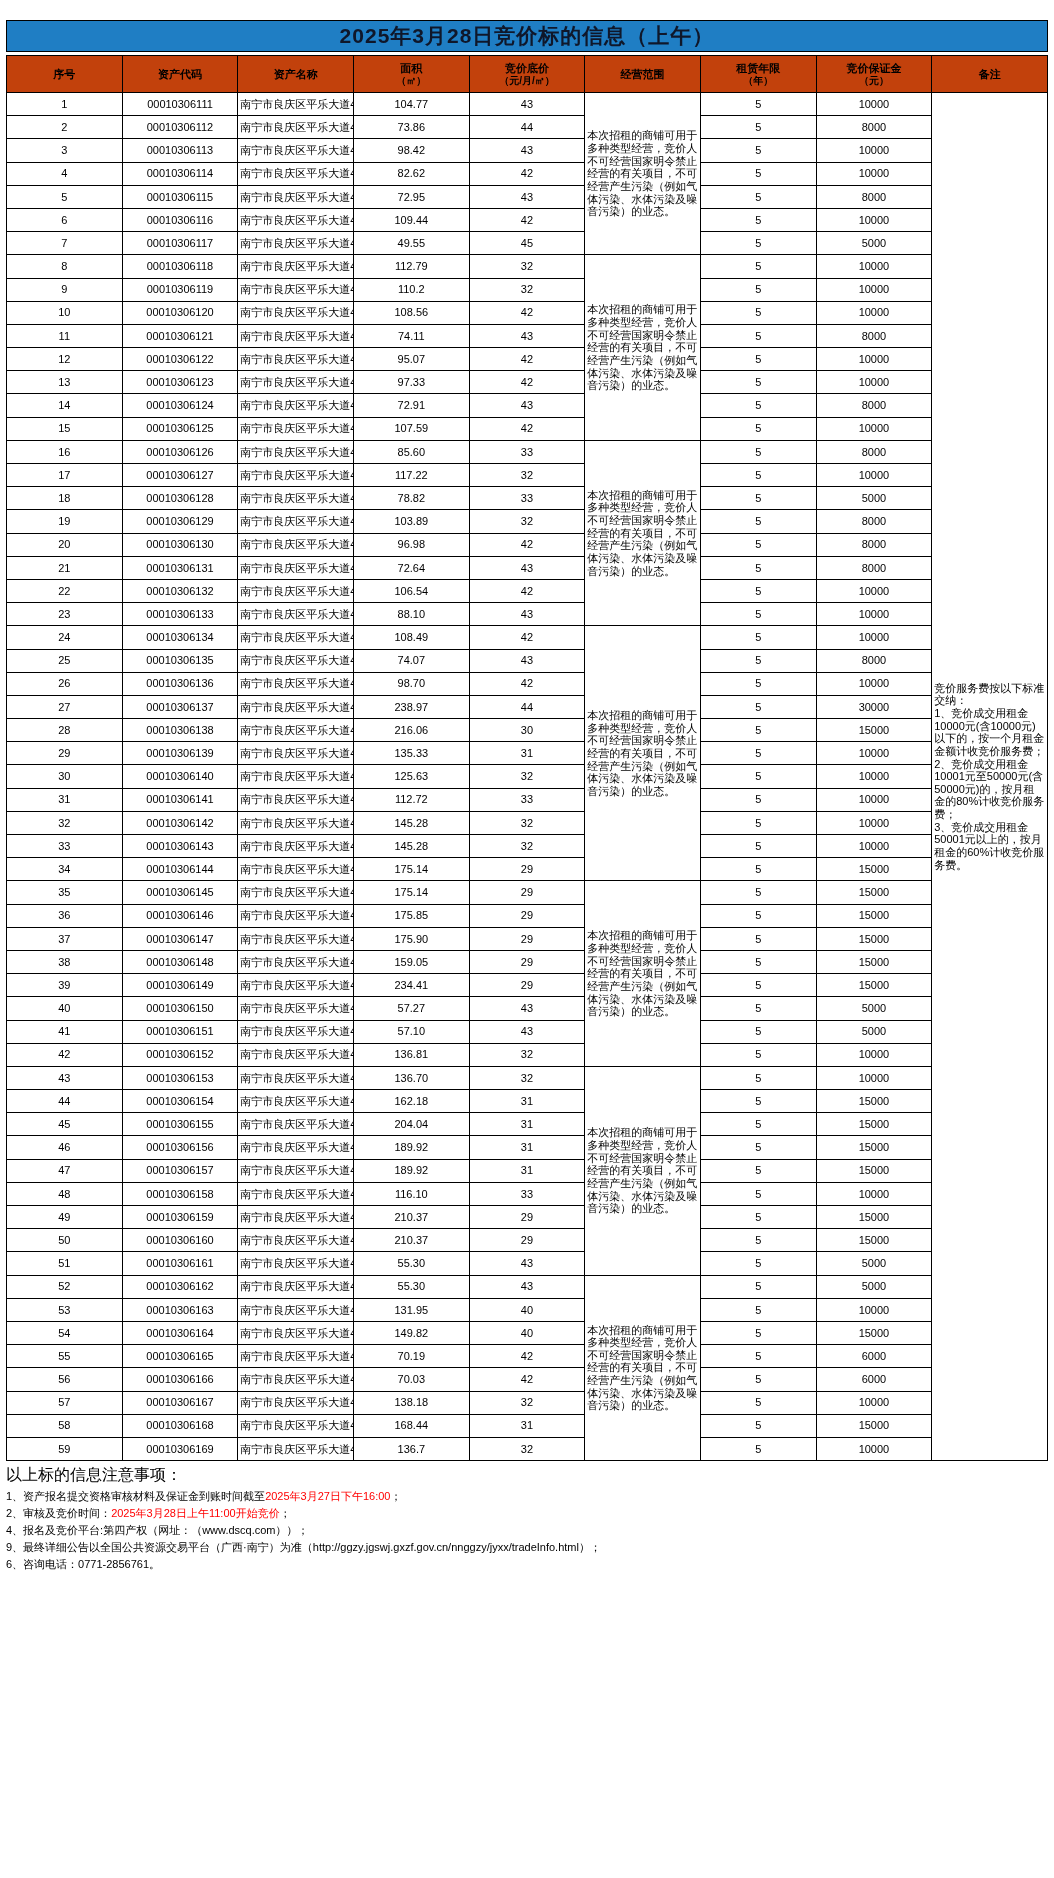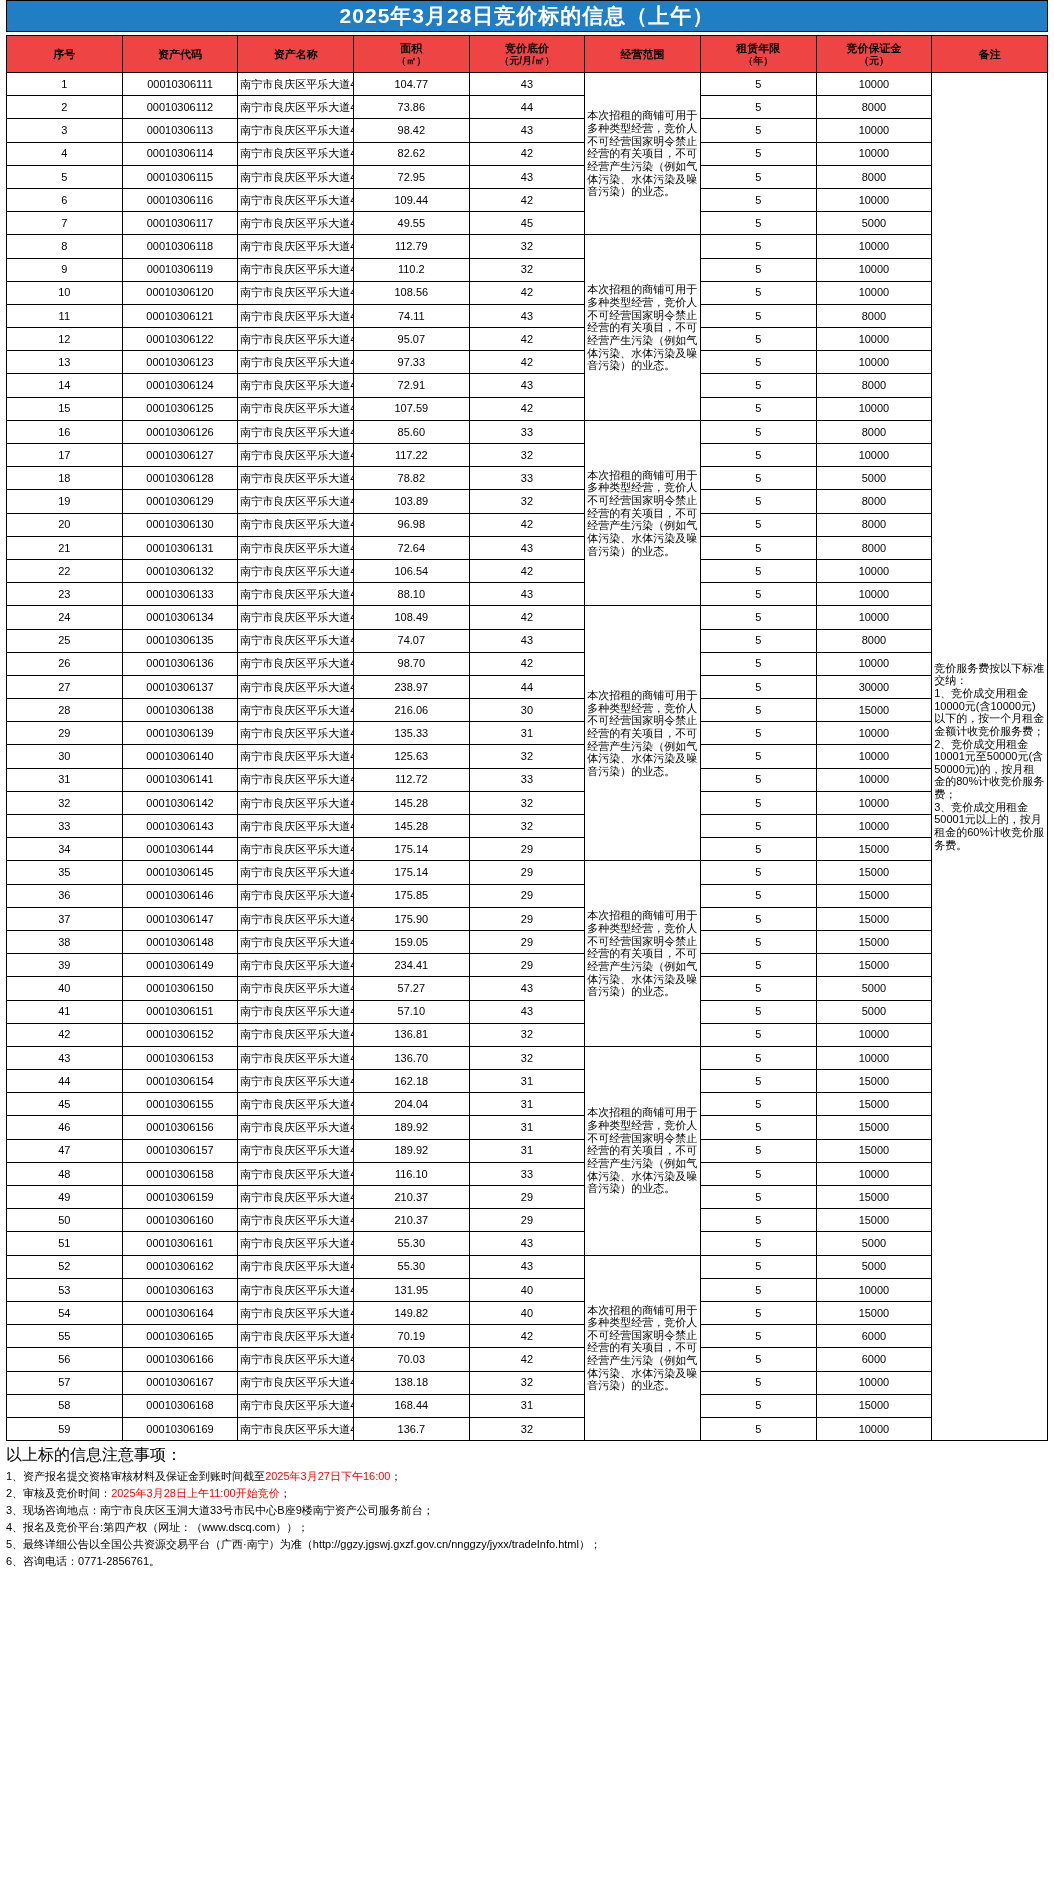--- a/index.html
+++ b/index.html
@@ -1,22 +1,22 @@
 <!DOCTYPE html>
 <html><head>
 <meta charset="utf-8">
 <style>
   html,body{margin:0;padding:0;background:#ffffff;}
   body{font-family:"Liberation Sans","DejaVu Sans",sans-serif;color:#000;}
   .page{width:1054px;min-height:1878px;position:relative;background:#fff;}
   .title-bar{
-    margin:0 6px 0 6px;
+    margin:20px 6px 0 6px;
     border:1px solid #000;
     background:#1f7ec4;
-    color:#ffffff;
+    color:#0f172a;
     text-align:center;
     font-size:21px;
     font-weight:bold;
     line-height:30px;
     height:30px;
     letter-spacing:1px;
   }
   table.main{
     margin:3px 6px 0 6px;
     border-collapse:collapse;
@@ -24,21 +24,21 @@
     table-layout:fixed;
   }
   table.main td, table.main th{
     border:1px solid #000;
     font-size:11px;
     padding:0 2px;
     vertical-align:middle;
     line-height:1.15;
   }
   thead th{
-    background:#ef4444;
+    background:#c2410c;
     font-weight:bold;
     font-size:12px;
     height:36px;
     text-align:center;
   }
   thead th .sub{font-size:10px;display:block;font-weight:bold;}
   td.idx{text-align:center;width:32px;}
   td.code{text-align:center;width:92px;}
   td.name{text-align:center;width:258px;white-space:nowrap;overflow:hidden;}
   td.area{text-align:center;width:62px;}
@@ -632,20 +632,19 @@
           <td class="deposit">10000</td>
         </tr>
       </tbody>
   </table>
 
   <div class="notes">
     <div class="hd">以上标的信息注意事项：</div>
     <ol id="notes-list">
         <li><span>1、资产报名提交资格审核材料及保证金到账时间截至</span><span class="red">2025年3月27日下午16:00</span><span>；</span></li>
         <li><span>2、审核及竞价时间：</span><span class="red">2025年3月28日上午11:00开始竞价</span><span>；</span></li>
-        <li><span>3、现场咨询地点：南宁市良庆区玉洞大道33号市民中心B座9楼南宁资产公司服务前台；</span></li>
         <li><span>4、报名及竞价平台:第四产权（网址：（www.dscq.com））；</span></li>
-        <li><span>5、最终详细公告以全国公共资源交易平台（广西·南宁）为准（http://ggzy.jgswj.gxzf.gov.cn/nnggzy/jyxx/tradeInfo.html）；</span></li>
+        <li><span>9、最终详细公告以全国公共资源交易平台（广西·南宁）为准（http://ggzy.jgswj.gxzf.gov.cn/nnggzy/jyxx/tradeInfo.html）；</span></li>
         <li><span>6、咨询电话：0771-2856761。</span></li>
       </ol>
   </div>
 
 </div>
 
 </body></html>

